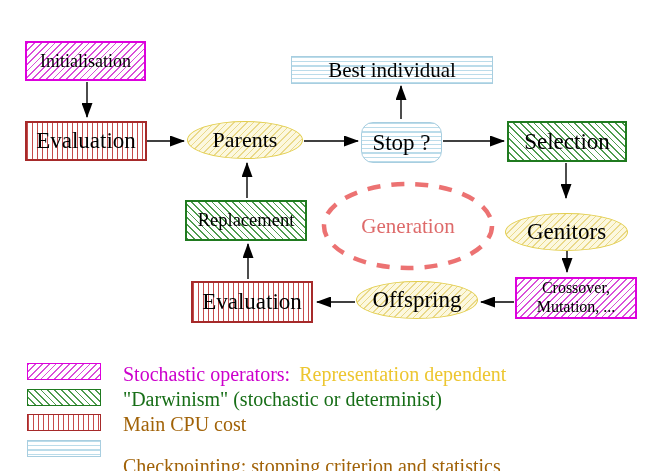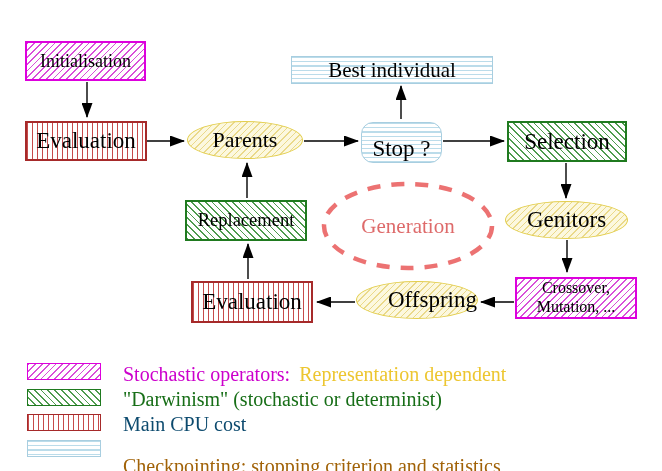--- a/index.html
+++ b/index.html
@@ -14,49 +14,49 @@
     color:#000;text-align:center;z-index:2;box-sizing:border-box;white-space:nowrap;
   }
   
   .h-magenta{border:2px solid #DD00DD;
     background:repeating-linear-gradient(135deg,#D94FD9 0 1.2px,rgba(0,0,0,0) 1.2px 4.8px),#fff;}
   .h-green{border:2px solid #1F7A1F;
     background:repeating-linear-gradient(45deg,#4E9B4E 0 1.2px,rgba(0,0,0,0) 1.2px 4.8px),#fff;}
   .h-red{border:2px solid #A62A2A;
     background:repeating-linear-gradient(90deg,#C64A4A 0 1.4px,rgba(0,0,0,0) 1.4px 5px),#fff;}
   .h-blue{border:1.5px solid #A8CEE0;
-    background:repeating-linear-gradient(180deg,#BBDCEA 0 1.2px,rgba(0,0,0,0) 1.2px 4.2px),#fff;align-items:flex-end;}
+    background:repeating-linear-gradient(180deg,#BBDCEA 0 1.2px,rgba(0,0,0,0) 1.2px 4.2px),#fff;}
   .h-yellow{border:1.5px solid #E3CE4E;
     background:repeating-linear-gradient(135deg,#EAD98A 0 1.2px,rgba(0,0,0,0) 1.2px 4.6px),#FCF8DF;}
   .ellipse{border-radius:50%;}
   .rounded{border-radius:12px;}
   
   .n-init{left:25px;top:25px;width:121px;height:40px;font-size:18px;}
   .n-evalt{left:25px;top:105px;width:122px;height:40px;font-size:23px;}
   .n-parents{left:187px;top:105px;width:116px;height:38px;font-size:22px;}
   .n-best{left:291px;top:40px;width:202px;height:28px;font-size:21px;}
   .n-stop{left:361px;top:106px;width:81px;height:41px;font-size:23px;}
   .n-selection{left:507px;top:105px;width:120px;height:41px;font-size:23px;}
   .n-replacement{left:185px;top:184px;width:122px;height:41px;font-size:18.5px;}
   .n-generation{left:323px;top:168px;width:170px;height:84px;font-size:21px;color:#DE6A6A;background:none;border:none;}
-  .n-genitors{left:505px;top:185px;width:123px;height:38px;font-size:23px;justify-content:center;}
+  .n-genitors{left:505px;top:197px;width:123px;height:38px;font-size:23px;justify-content:center;}
   .n-evalb{left:191px;top:265px;width:122px;height:42px;font-size:23px;}
-  .n-offspring{left:356px;top:265px;width:122px;height:38px;font-size:23px;justify-content:flex-end;}
+  .n-offspring{left:356px;top:265px;width:122px;height:38px;font-size:23px;}
   .n-crossover{left:515px;top:261px;width:122px;height:42px;font-size:16px;flex-direction:column;line-height:1.18;}
   
   .sw{position:absolute;width:74px;height:17px;z-index:2;box-sizing:border-box;}
   .sw-magenta{left:27px;top:347px;border-width:1.5px;}
   .sw-green{left:27px;top:373px;border-width:1.5px;}
   .sw-red{left:27px;top:398px;border-width:1.5px;}
   .sw-blue{left:27px;top:424px;border-width:1.5px;}
   .leg{position:absolute;left:123px;font-size:20px;z-index:2;white-space:nowrap;}
   .leg-1{top:347px;color:#CC00CC;}
   .leg-1 .part2{color:#EDC630;margin-left:9px;}
   .leg-2{top:372px;color:#176E17;}
-  .leg-3{top:397px;color:#0c4a6e;}
+  .leg-3{top:397px;color:#a16207;}
   .leg-4{top:439px;color:#a16207;}
 </style>
 </head>
 <body>
 
 <div class="canvas">
 
   <svg class="arrow-layer" width="662" height="471" viewBox="0 0 662 471">
     <defs>
       <marker id="ah" markerUnits="userSpaceOnUse" markerWidth="15" markerHeight="11" refX="14" refY="5.5" orient="auto">

